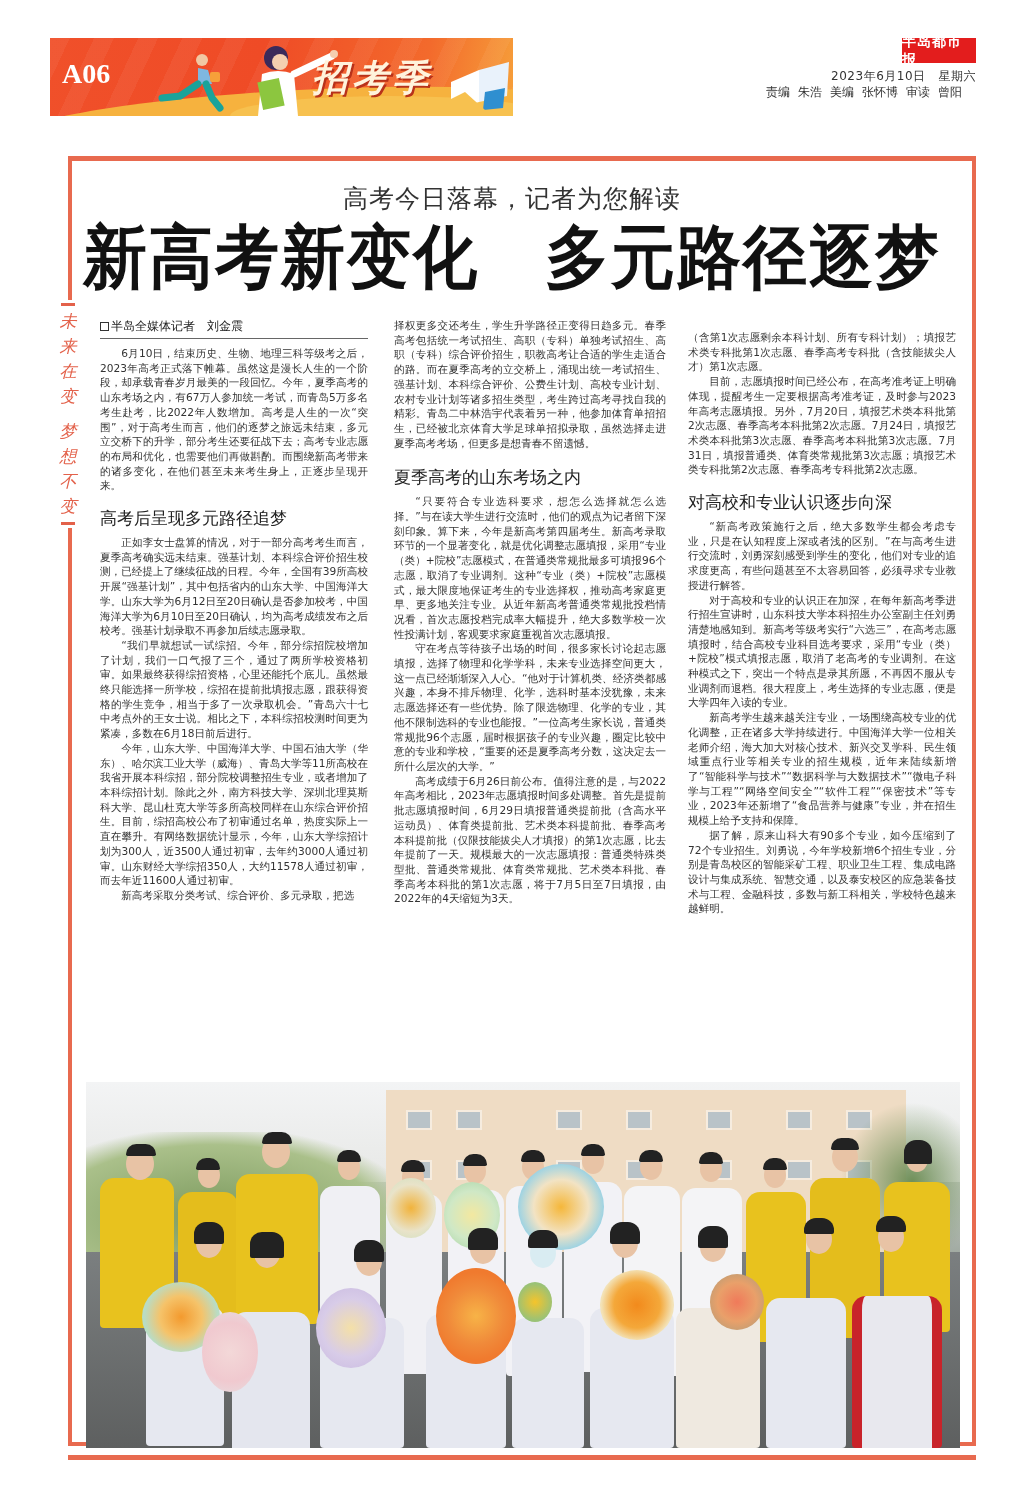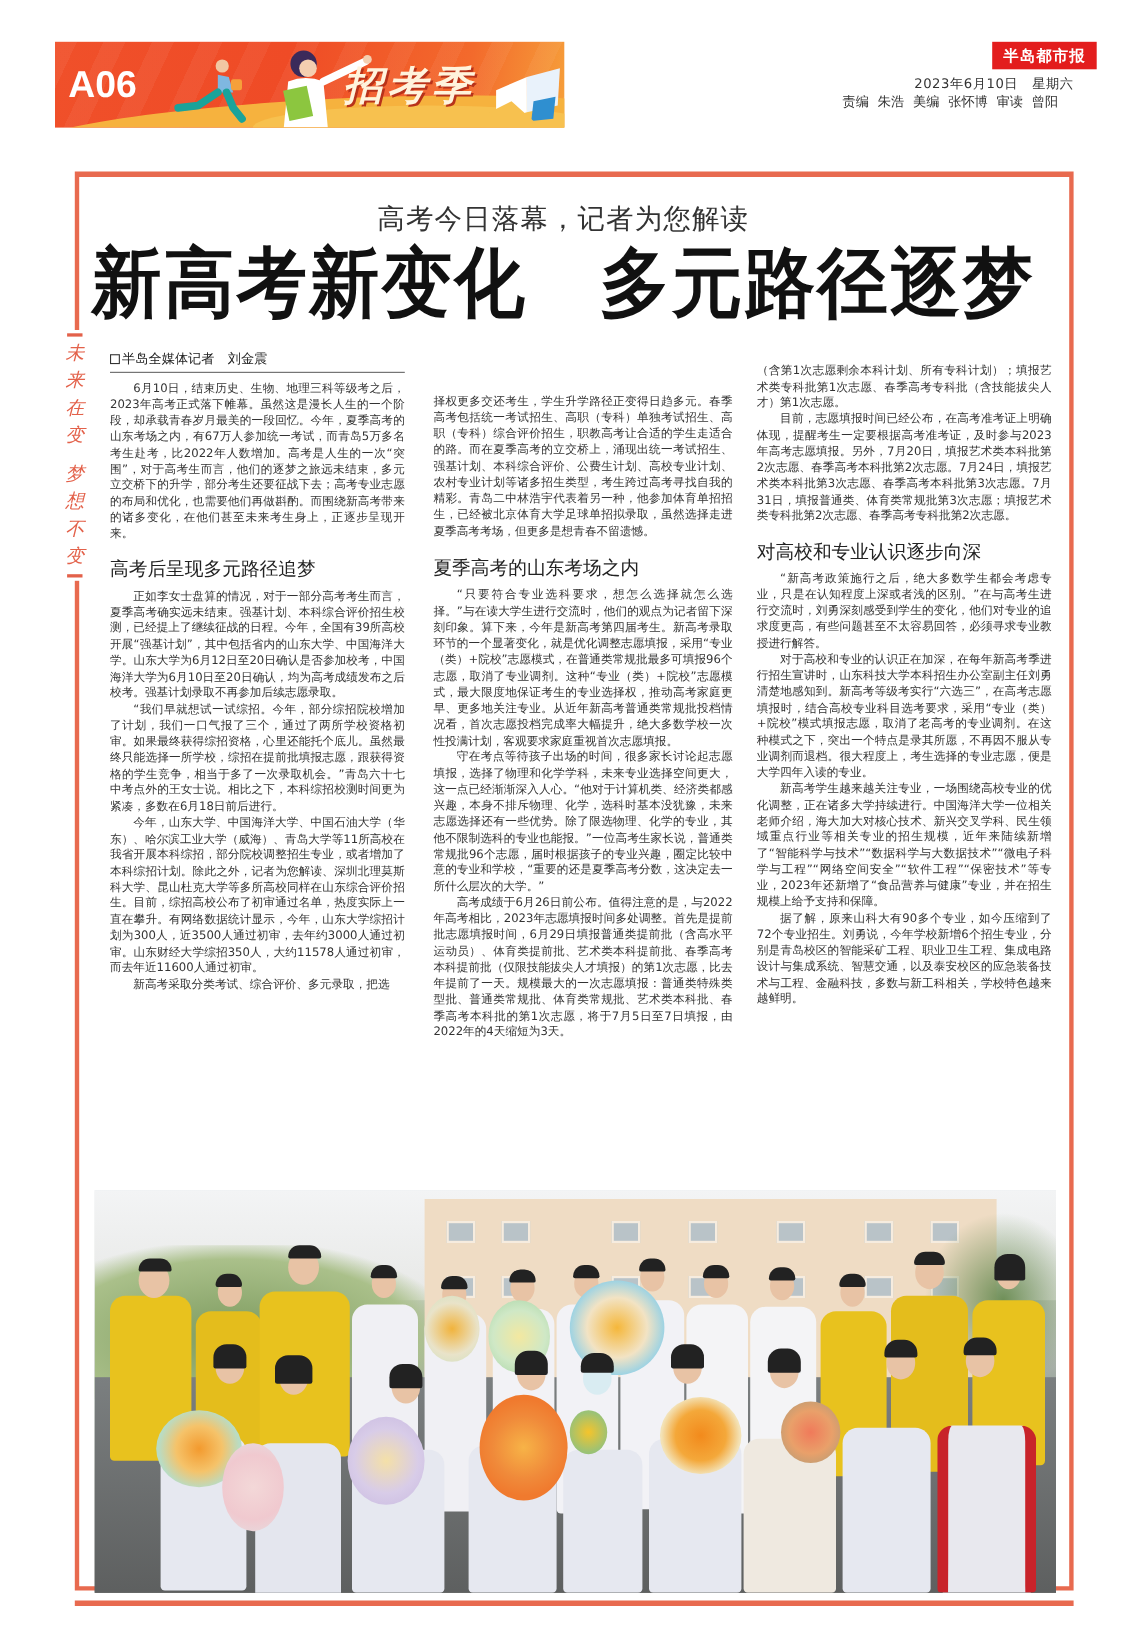--- a/index.html
+++ b/index.html
@@ -18,42 +18,42 @@
   }
   .banner .wave2 {
     position: absolute; left: 180px; top: 58px; width: 320px; height: 40px;
     background: #f7c14f; border-radius: 50% 50% 0 0;
   }
   .banner .rays {
     position: absolute; inset: 0;
     background: repeating-linear-gradient(115deg, rgba(255,255,255,0.05) 0 18px, rgba(255,255,255,0) 18px 40px);
   }
   .page-num {
-    position: absolute; left: 12px; top: 20px; font-size: 34px; font-weight: bold;
-    color: #ffffff; font-family: Liberation Sans, sans-serif; letter-spacing: 0px;
+    position: absolute; left: 12px; top: 20px; font-size: 28px; font-weight: bold;
+    color: #ffffff; font-family: Liberation Serif, serif; letter-spacing: 0px;
   }
   .runner {
     position: absolute; left: 100px; top: 12px; width: 80px; height: 62px;
   }
   .student {
     position: absolute; left: 190px; top: 4px; width: 100px; height: 74px;
   }
   .section-title {
     position: absolute; left: 262px; top: 16px; font-size: 36px; font-weight: bold;
     font-style: italic; color: #fff3dc; letter-spacing: 4px;
     text-shadow: 2px 2px 0 #b8321a;
     font-family: "DejaVu Sans", sans-serif;
   }
   .book {
     position: absolute; left: 395px; top: 14px; width: 68px; height: 58px;
   }
 
   
   .paper-logo {
-    position: absolute; left: 902px; top: 38px; width: 95px; height: 25px;
+    position: absolute; left: 902px; top: 38px; width: 74px; height: 25px;
     background: #e31d1d; color: #fff; font-size: 14px; font-weight: bold;
     display: flex; align-items: center; justify-content: center; letter-spacing: 1px;
     font-family: "DejaVu Serif", serif;
   }
   .dateline {
     position: absolute; right: 48px; top: 68px; font-size: 12px; color: #333;
     text-align: right; letter-spacing: 0.5px;
   }
   .credits {
     position: absolute; left: 766px; top: 84px; font-size: 12px; color: #333;
@@ -86,21 +86,21 @@
     font-size: 64px; font-weight: bold; color: #111; letter-spacing: 2px;
     font-family: "DejaVu Sans", sans-serif;
     transform: scaleY(1.08);
   }
 
   
   .col { position: absolute; font-size: 10.6px; line-height: 14.7px; color: #333; text-align: justify; }
   .col p { text-indent: 2em; }
   .col p.noindent { text-indent: 0; }
   .col1 { left: 100px; top: 346px; width: 268px; }
-  .col2 { left: 394px; top: 318px; width: 272px; margin-top: 40px; }
+  .col2 { left: 394px; top: 318px; width: 272px; }
   .col3 { left: 688px; top: 330px; width: 268px; }
   .byline {
     position: absolute; left: 100px; top: 318px; width: 268px; font-size: 12px;
     border-bottom: 1px solid #666; padding-bottom: 3px; color: #222;
   }
   .byline .box { display: inline-block; width: 9px; height: 9px; border: 1px solid #333; margin-right: 2px; vertical-align: -1px; }
   .subhead { font-size: 17px; line-height: 22px; color: #222; margin: 14px 0 6px 0; text-indent: 0 !important; }
   .col2 .subhead { margin-top: 16px; }
 
   
@@ -187,21 +187,21 @@
 
 <div class="byline">
   <span class="box"></span><span>半岛全媒体记者　刘金震</span>
 </div>
 
 <div class="col col1">
   <p>6月10日，结束历史、生物、地理三科等级考之后，2023年高考正式落下帷幕。虽然这是漫长人生的一个阶段，却承载青春岁月最美的一段回忆。今年，夏季高考的山东考场之内，有67万人参加统一考试，而青岛5万多名考生赴考，比2022年人数增加。高考是人生的一次“突围”，对于高考生而言，他们的逐梦之旅远未结束，多元立交桥下的升学，部分考生还要征战下去；高考专业志愿的布局和优化，也需要他们再做斟酌。而围绕新高考带来的诸多变化，在他们甚至未来考生身上，正逐步呈现开来。</p>
   <div class="subhead">高考后呈现多元路径追梦</div>
   <p>正如李女士盘算的情况，对于一部分高考考生而言，夏季高考确实远未结束。强基计划、本科综合评价招生校测，已经提上了继续征战的日程。今年，全国有39所高校开展“强基计划”，其中包括省内的山东大学、中国海洋大学。山东大学为6月12日至20日确认是否参加校考，中国海洋大学为6月10日至20日确认，均为高考成绩发布之后校考。强基计划录取不再参加后续志愿录取。</p>
   <p>“我们早就想试一试综招。今年，部分综招院校增加了计划，我们一口气报了三个，通过了两所学校资格初审。如果最终获得综招资格，心里还能托个底儿。虽然最终只能选择一所学校，综招在提前批填报志愿，跟获得资格的学生竞争，相当于多了一次录取机会。”青岛六十七中考点外的王女士说。相比之下，本科综招校测时间更为紧凑，多数在6月18日前后进行。</p>
-  <p>今年，山东大学、中国海洋大学、中国石油大学（华东）、哈尔滨工业大学（威海）、青岛大学等11所高校在我省开展本科综招，部分院校调整招生专业，或者增加了本科综招计划。除此之外，记者为您解读、深圳北理莫斯科大学、昆山杜克大学等多所高校同样在山东综合评价招生。目前，综招高校公布了初审通过名单，热度实际上一直在攀升。有网络数据统计显示，今年，山东大学综招计划为300人，近3500人通过初审，去年约3000人通过初审。山东财经大学综招350人，大约11578人通过初审，而去年近11600人通过初审。</p>
+  <p>今年，山东大学、中国海洋大学、中国石油大学（华东）、哈尔滨工业大学（威海）、青岛大学等11所高校在我省开展本科综招，部分院校调整招生专业，或者增加了本科综招计划。除此之外，南方科技大学、深圳北理莫斯科大学、昆山杜克大学等多所高校同样在山东综合评价招生。目前，综招高校公布了初审通过名单，热度实际上一直在攀升。有网络数据统计显示，今年，山东大学综招计划为300人，近3500人通过初审，去年约3000人通过初审。山东财经大学综招350人，大约11578人通过初审，而去年近11600人通过初审。</p>
   <p>新高考采取分类考试、综合评价、多元录取，把选</p>
 </div>
 
 <div class="col col2">
   <p class="noindent">择权更多交还考生，学生升学路径正变得日趋多元。春季高考包括统一考试招生、高职（专科）单独考试招生、高职（专科）综合评价招生，职教高考让合适的学生走适合的路。而在夏季高考的立交桥上，涌现出统一考试招生、强基计划、本科综合评价、公费生计划、高校专业计划、农村专业计划等诸多招生类型，考生跨过高考寻找自我的精彩。青岛二中林浩宇代表着另一种，他参加体育单招招生，已经被北京体育大学足球单招拟录取，虽然选择走进夏季高考考场，但更多是想青春不留遗憾。</p>
   <div class="subhead">夏季高考的山东考场之内</div>
   <p>“只要符合专业选科要求，想怎么选择就怎么选择。”与在读大学生进行交流时，他们的观点为记者留下深刻印象。算下来，今年是新高考第四届考生。新高考录取环节的一个显著变化，就是优化调整志愿填报，采用“专业（类）+院校”志愿模式，在普通类常规批最多可填报96个志愿，取消了专业调剂。这种“专业（类）+院校”志愿模式，最大限度地保证考生的专业选择权，推动高考家庭更早、更多地关注专业。从近年新高考普通类常规批投档情况看，首次志愿投档完成率大幅提升，绝大多数学校一次性投满计划，客观要求家庭重视首次志愿填报。</p>
   <p>守在考点等待孩子出场的时间，很多家长讨论起志愿填报，选择了物理和化学学科，未来专业选择空间更大，这一点已经渐渐深入人心。“他对于计算机类、经济类都感兴趣，本身不排斥物理、化学，选科时基本没犹豫，未来志愿选择还有一些优势。除了限选物理、化学的专业，其他不限制选科的专业也能报。”一位高考生家长说，普通类常规批96个志愿，届时根据孩子的专业兴趣，圈定比较中意的专业和学校，“重要的还是夏季高考分数，这决定去一所什么层次的大学。”</p>
   <p>高考成绩于6月26日前公布。值得注意的是，与2022年高考相比，2023年志愿填报时间多处调整。首先是提前批志愿填报时间，6月29日填报普通类提前批（含高水平运动员）、体育类提前批、艺术类本科提前批、春季高考本科提前批（仅限技能拔尖人才填报）的第1次志愿，比去年提前了一天。规模最大的一次志愿填报：普通类特殊类型批、普通类常规批、体育类常规批、艺术类本科批、春季高考本科批的第1次志愿，将于7月5日至7日填报，由2022年的4天缩短为3天。</p>
 </div>

